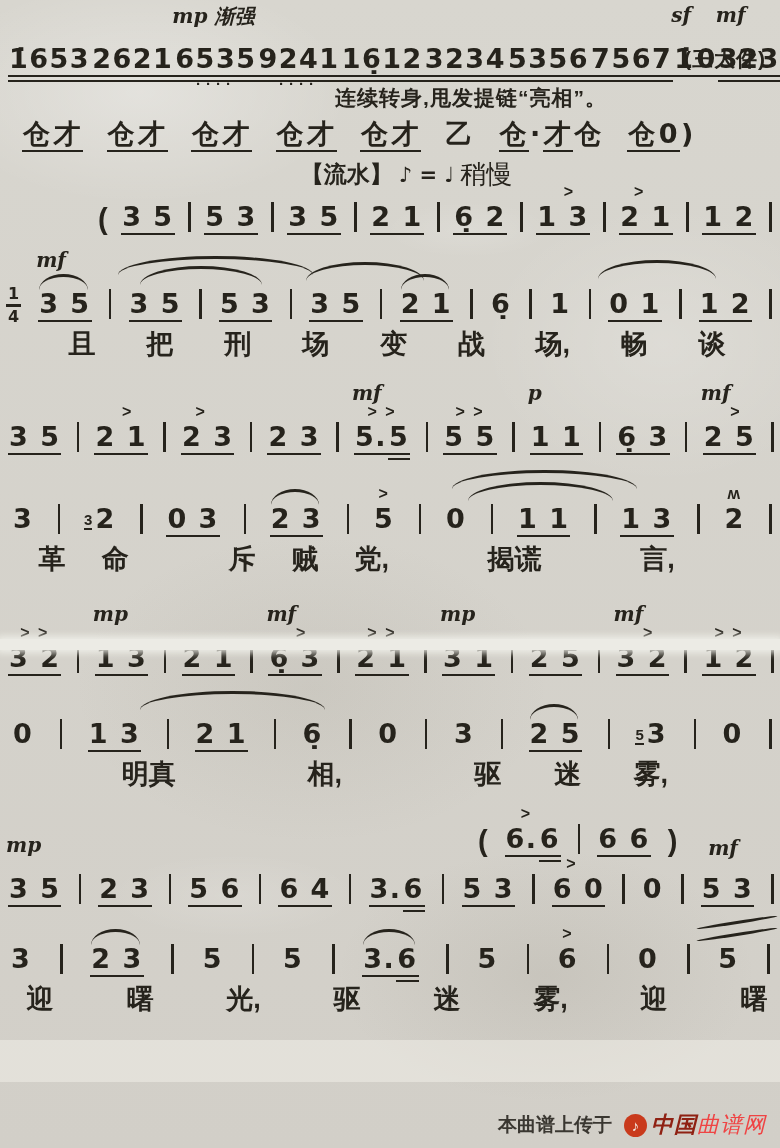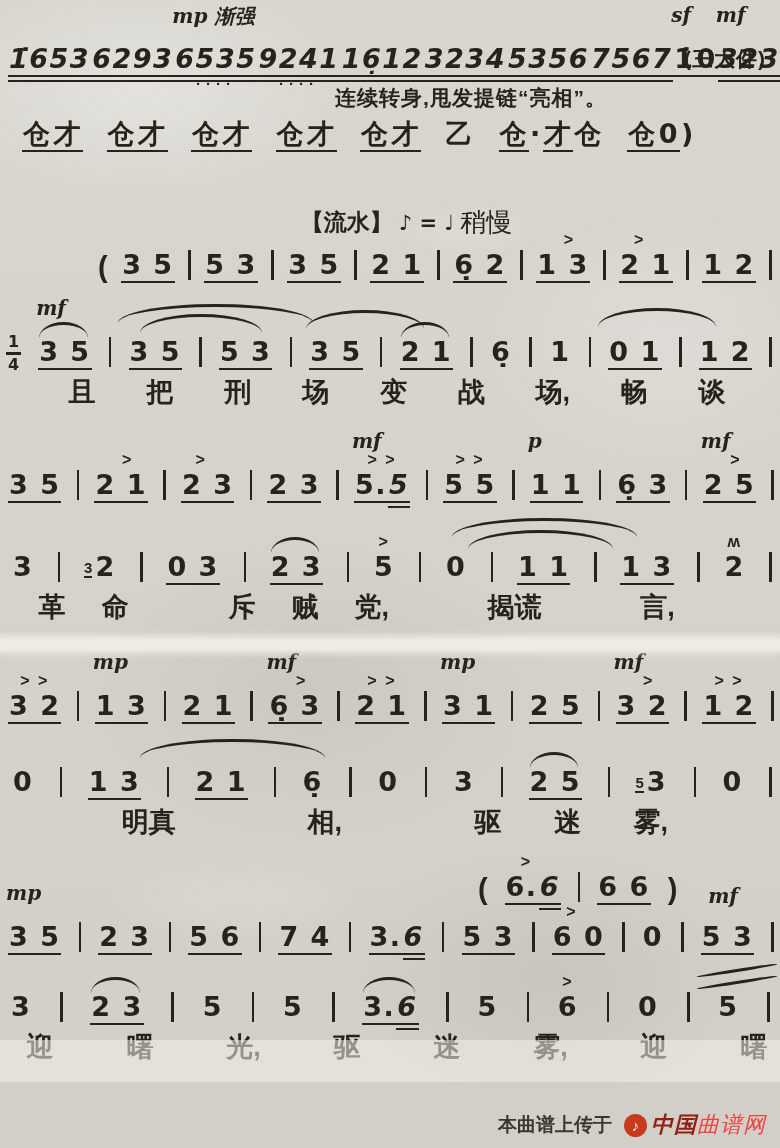--- a/index.html
+++ b/index.html
@@ -23,21 +23,21 @@
   #band-mid{top:639px;height:11px;background:#ecebe5;box-shadow:0 0 7px 3px rgba(240,239,233,.9);}
   #band-bottom{top:1040px;height:42px;background:rgba(240,238,232,.55);}
   #corner{position:absolute;top:10px;right:14px;font-size:21px;font-weight:700;letter-spacing:1px;margin-top:35px;}
   #score{position:absolute;left:0;top:0;right:0;z-index:2;}
   .row{display:flex;justify-content:space-between;align-items:flex-end;position:relative;}
   
   .seg{font-weight:700;font-size:27px;line-height:1;padding:0 1px 3px;letter-spacing:1.5px;
        font-family:"DejaVu Sans",sans-serif;white-space:pre;}
   .u0{margin-bottom:7px;}
   .u1{border-bottom:2.5px solid #26231c;margin-bottom:5px;}
-  .u2{border-bottom:7px double #26231c;font-style:italic;}
+  .u2{border-bottom:7px double #26231c;}
   .tok{position:relative;display:inline-flex;align-items:flex-end;}
   .bar{width:2.5px;height:30px;background:#26231c;margin-bottom:8px;display:inline-block;}
   .bar.thick{width:4.5px;}
   .paren{font-size:29px;font-weight:700;margin-bottom:4px;}
   .dyni{font-family:"DejaVu Serif",serif;font-style:italic;font-weight:700;font-size:20px;margin:0 0 2px 14px;}
   .ab{position:absolute;top:-20px;left:0;right:0;text-align:center;font-weight:700;font-size:16px;
       white-space:pre;letter-spacing:2px;}
   .dyn{position:absolute;top:-42px;left:-2px;font-family:"DejaVu Serif",serif;font-style:italic;
        font-weight:700;font-size:20px;white-space:nowrap;}
   .bl{position:absolute;bottom:-10px;left:0;right:0;text-align:center;font-size:15px;font-weight:700;
@@ -79,21 +79,21 @@
 <div id="band-bottom" class="band"></div>
 
 <div id="corner">(三大件)</div>
 
 <div id="score">
     <div class="row notes" style="margin-top: 44px; padding-left: 8px; padding-right: 4px;">
       <span class="tok">
         <span class="seg u2">1̇653</span>
       </span>
       <span class="tok">
-        <span class="seg u2">6293</span>
+        <span class="seg u2">2621</span>
       </span>
       <span class="bar"></span>
       <span class="tok">
         <span class="seg u2">6535</span>
         <span class="dyn">mp 渐强</span>
         <span class="bl">····</span>
       </span>
       <span class="tok">
         <span class="seg u2">9241</span>
         <span class="bl">····</span>
@@ -158,21 +158,21 @@
         <span class="seg u0">·</span>
         <span class="seg u1">才</span>
         <span class="seg u0">仓</span>
       </span>
       <span class="tok">
         <span class="seg u1">仓</span>
         <span class="seg u1">0</span>
         <span class="seg u0">)</span>
       </span>
     </div>
-    <div class="row header" style="margin-top: 48px; padding-left: 50px; padding-right: 17px;">
+    <div class="row header" style="padding-left: 50px; padding-right: 17px;">
       <span class="hdr-br">【流水】</span>
       <span class="hdr-tempo">♪ = ♩</span>
       <span class="hdr-slow">稍慢</span>
     </div>
     <div class="row notes" style="margin-top: 10px; padding-left: 98px; padding-right: 8px;">
       <span class="tok paren">(</span>
       <span class="tok">
         <span class="seg u1">3 5</span>
       </span>
       <span class="bar"></span>
@@ -489,21 +489,21 @@
       <span class="bar"></span>
       <span class="tok">
         <span class="seg u1">2 3</span>
       </span>
       <span class="bar"></span>
       <span class="tok">
         <span class="seg u1">5 6</span>
       </span>
       <span class="bar"></span>
       <span class="tok">
-        <span class="seg u1">7 4</span>
+        <span class="seg u1">6 4</span>
       </span>
       <span class="bar"></span>
       <span class="tok">
         <span class="seg u1">3.</span>
         <span class="seg u2">6</span>
       </span>
       <span class="bar"></span>
       <span class="tok">
         <span class="seg u1">5 3</span>
       </span>

